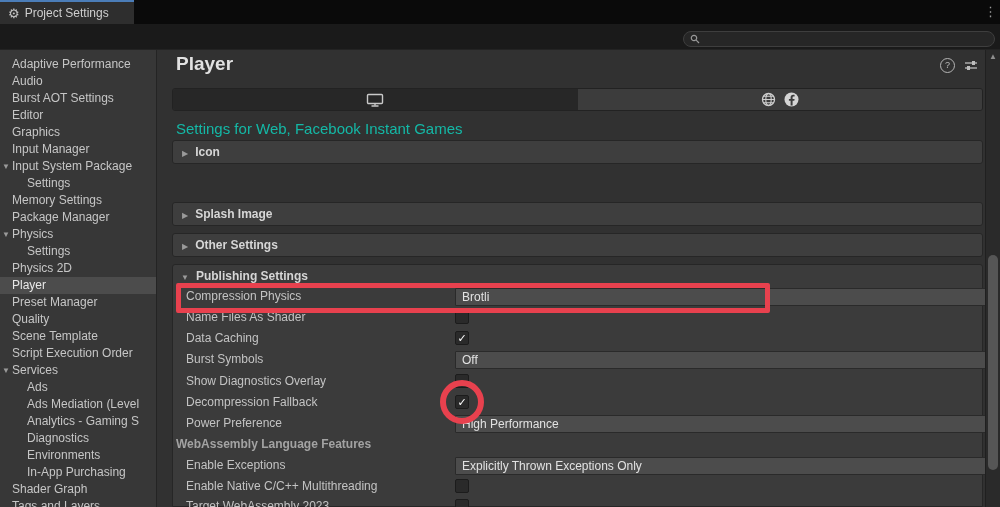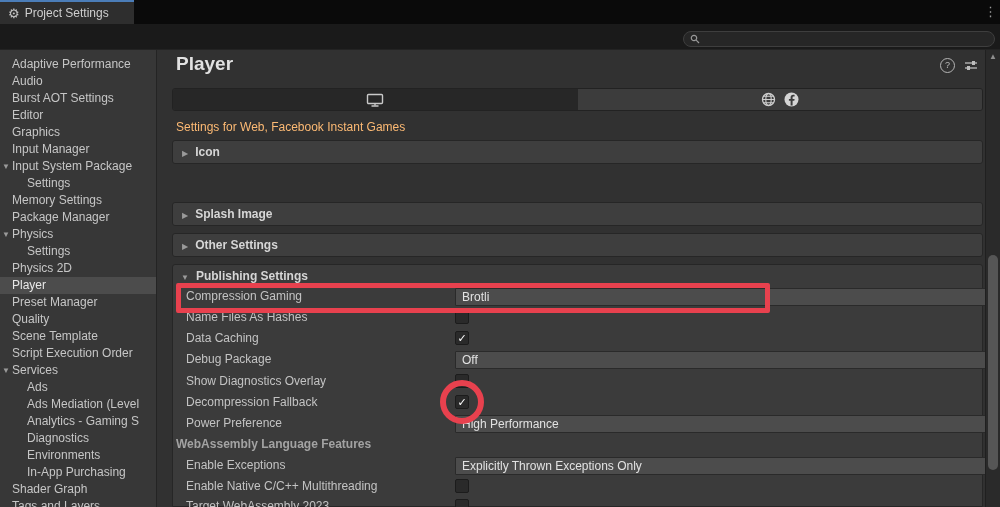--- a/index.html
+++ b/index.html
@@ -33,21 +33,21 @@
   .hdr-icons{position:absolute;left:940px;top:58px;display:flex;align-items:center;gap:9px;color:#bdbdbd;}
   .help-c{width:13px;height:13px;border:1.2px solid #b5b5b5;border-radius:50%;font-size:9px;
           line-height:13px;text-align:center;box-sizing:content-box;}
   .kebab{font-size:13px;color:#bdbdbd;}
   
   .plat{position:absolute;left:172px;top:88px;width:811px;height:23px;border:1px solid #222;
         border-radius:3px;box-sizing:border-box;display:flex;overflow:hidden;}
   .plat .ptab{flex:1;display:flex;align-items:center;justify-content:center;gap:8px;}
   .ptab.dim{background:#272727;}
   .ptab.lit{background:#3c3c3c;}
-  .caption{position:absolute;left:176px;top:120px;font-size:12px;color:#fdba74;}
+  .caption{position:absolute;left:176px;top:120px;font-size:15px;color:#14b8a6;}
   
   .fold{position:absolute;left:172px;width:811px;height:24px;background:#3e3e3e;
         border:1px solid #262626;border-radius:3px;box-sizing:border-box;color:#d6d6d6;
         font-size:12px;font-weight:bold;line-height:22px;}
   .fold .arr{margin:0 7px 0 9px;font-size:8px;color:#9a9a9a;font-weight:normal;}
   
   .pubbox{position:absolute;left:172px;top:264px;width:811px;height:243px;background:#3b3b3b;
           border:1px solid #262626;border-radius:3px 3px 0 0;box-sizing:border-box;}
   .pub-head{position:absolute;left:172px;top:265px;width:811px;height:22px;color:#d6d6d6;
             font-size:12px;font-weight:bold;line-height:22px;}
@@ -238,33 +238,33 @@
   <div class="fold" style="top:233px">
     <span class="arr">▶</span><span>Other Settings</span>
   </div>
 
   <div class="pubbox"></div>
   <div class="pub-head">
     <span class="arr">▼</span><span>Publishing Settings</span>
   </div>
   <div id="pubrows">
       <div class="prow" style="top: 287px;">
-        <span class="plabel">Compression Gaming</span>
+        <span class="plabel">Compression Physics</span>
         <div class="dd"><span>Brotli</span><span class="caret">▼</span></div>
       </div>
       <div class="prow" style="top: 308px;">
-        <span class="plabel">Name Files As Hashes</span>
+        <span class="plabel">Name Files As Shader</span>
         <div class="cb"></div>
       </div>
       <div class="prow" style="top: 329px;">
         <span class="plabel">Data Caching</span>
         <div class="cb">✓</div>
       </div>
       <div class="prow" style="top: 350px;">
-        <span class="plabel">Debug Package</span>
+        <span class="plabel">Burst Symbols</span>
         <div class="dd"><span>Off</span><span class="caret">▼</span></div>
       </div>
       <div class="prow" style="top: 372px;">
         <span class="plabel">Show Diagnostics Overlay</span>
         <div class="cb"></div>
       </div>
       <div class="prow" style="top: 393px;">
         <span class="plabel">Decompression Fallback</span>
         <div class="cb">✓</div>
       </div>

